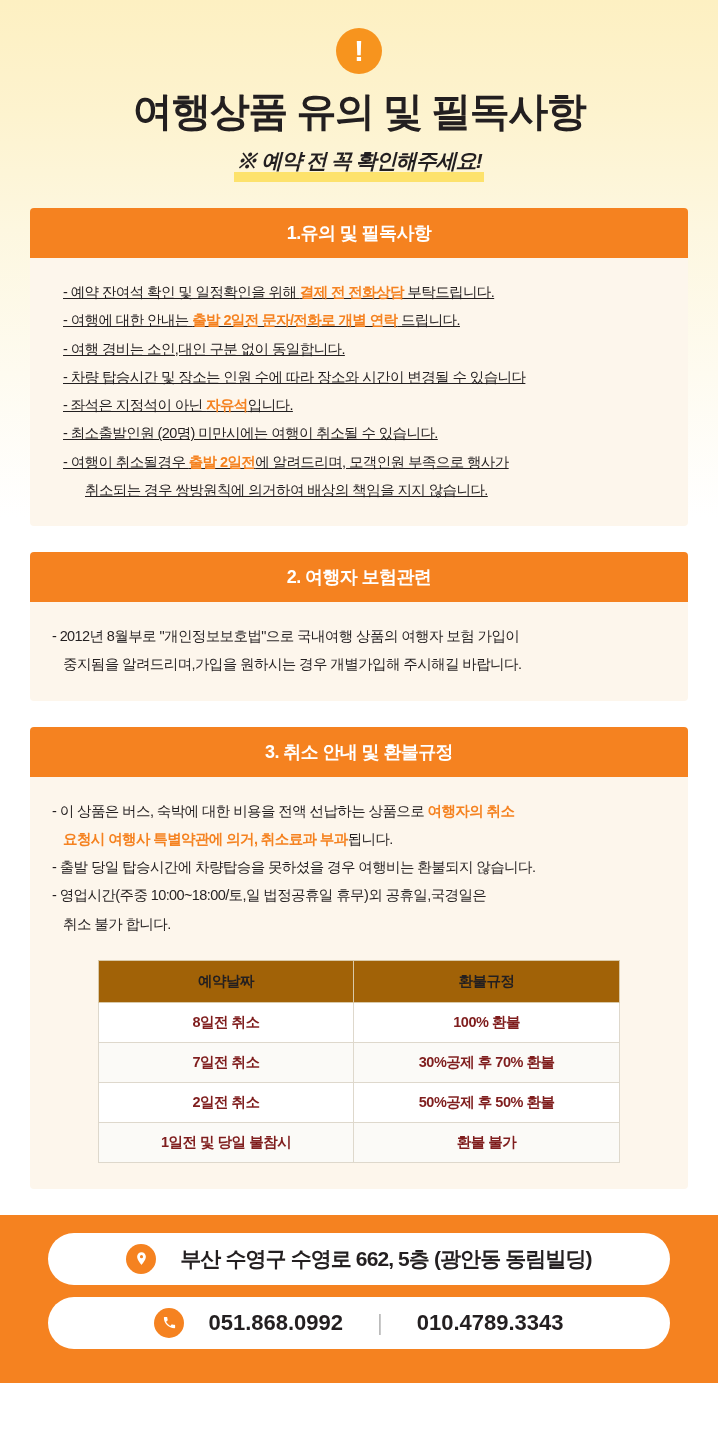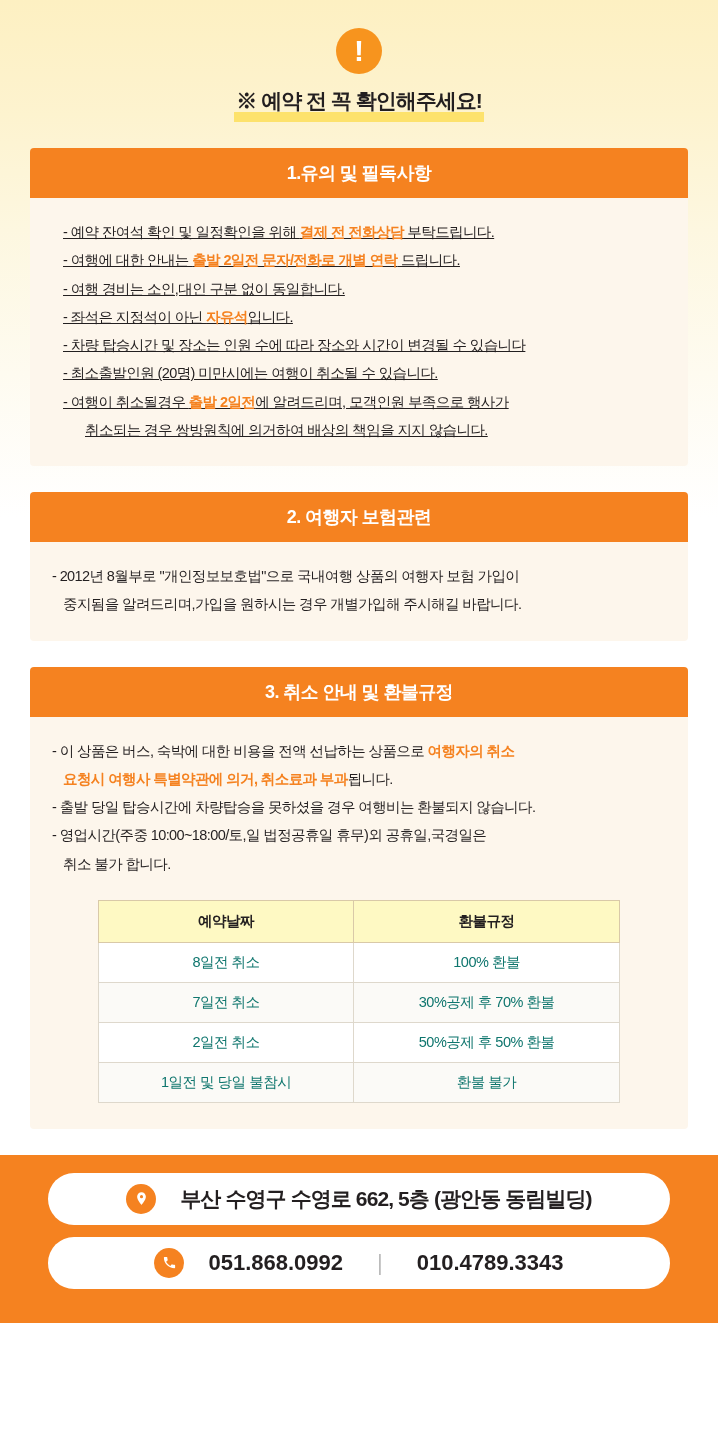--- a/index.html
+++ b/index.html
@@ -48,21 +48,21 @@
     display: inline-block;
     font-size: 21px;
     font-weight: bold;
     color: #231f20;
     letter-spacing: -1px;
     border-bottom: 10px solid #fde26c;
     line-height: 1;
     padding: 0 2px 1px;
     position: relative;
   }
-  .sub-title span { position: relative; }
+  .sub-title span { position: relative; font-style: italic; }
 
   
   .content {
     padding: 0 30px;
     margin-top: 26px;
   }
   .section { margin-bottom: 26px; }
   .section-head {
     background: #f58220;
     color: #ffffff;
@@ -98,33 +98,34 @@
     margin: 22px auto 4px;
     width: 522px;
   }
   table {
     width: 100%;
     border-collapse: collapse;
     font-size: 14.5px;
     letter-spacing: -0.5px;
   }
   th {
-    background: #fef9c3;
+    background: #a16207;
     color: #231f20;
     font-weight: bold;
     padding: 11px 0;
     border: 1px solid #d9c9a8;
     text-align: center;
   }
   td {
     background: #ffffff;
     padding: 10px 0;
     border: 1px solid #ded8cc;
     text-align: center;
-    color: #0f766e;
+    color: #7f1d1d;
+    font-weight: bold;
   }
   tr:nth-child(even) td { background: #fbfaf7; }
 
   
   .footer {
     background: #f58220;
     padding: 18px 0 22px;
     margin-top: 10px;
   }
   .pill {
@@ -156,35 +157,36 @@
   .phone-row .pill-text { font-size: 22px; letter-spacing: 0px; }
   .divider { color: #bbb; font-weight: normal; margin: 0 10px; }
 </style>
 </head>
 <body>
 
 <div class="page">
 
   <div class="header">
     <div class="excl-icon">!</div>
+    <h1 class="main-title">여행상품 유의 및 필독사항</h1>
     <div class="sub-title-wrap">
       <div class="sub-title"><span>※ 예약 전 꼭 확인해주세요!</span></div>
     </div>
   </div>
 
   <div class="content">
 
     <div class="section sec1">
       <div class="section-head">1.유의 및 필독사항</div>
       <div class="section-body">
         <p class="line"><span>- 예약 잔여석 확인 및 일정확인을 위해 </span><span class="hl">결제 전 전화상담</span><span> 부탁드립니다.</span></p>
         <p class="line"><span>- 여행에 대한 안내는 </span><span class="hl">출발 2일전 문자/전화로 개별 연락</span><span> 드립니다.</span></p>
         <p class="line"><span>- 여행 경비는 소인,대인 구분 없이 동일합니다.</span></p>
+        <p class="line"><span>- 차량 탑승시간 및 장소는 인원 수에 따라 장소와 시간이 변경될 수 있습니다</span></p>
         <p class="line"><span>- 좌석은 지정석이 아닌 </span><span class="hl">자유석</span><span>입니다.</span></p>
-        <p class="line"><span>- 차량 탑승시간 및 장소는 인원 수에 따라 장소와 시간이 변경될 수 있습니다</span></p>
         <p class="line"><span>- 최소출발인원 (20명) 미만시에는 여행이 취소될 수 있습니다.</span></p>
         <p class="line"><span>- 여행이 취소될경우 </span><span class="hl">출발 2일전</span><span>에 알려드리며, 모객인원 부족으로 행사가</span></p>
         <p class="line cont"><span>취소되는 경우 쌍방원칙에 의거하여 배상의 책임을 지지 않습니다.</span></p>
       </div>
     </div>
 
     <div class="section">
       <div class="section-head">2. 여행자 보험관련</div>
       <div class="section-body">
         <p class="line"><span>- 2012년 8월부로 "개인정보보호법"으로 국내여행 상품의 여행자 보험 가입이</span></p>

